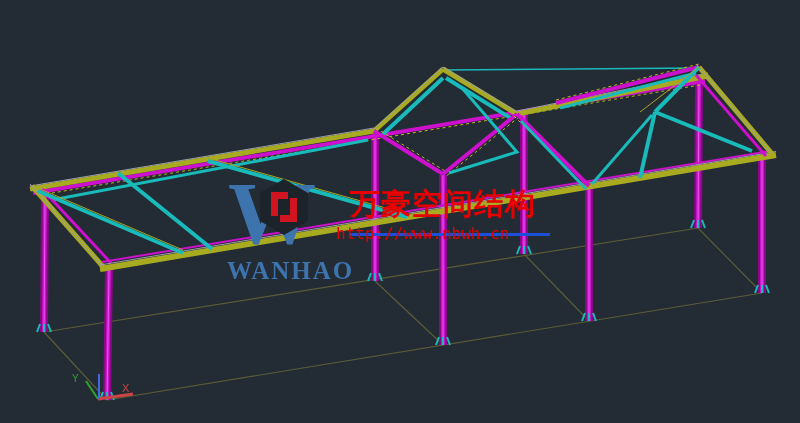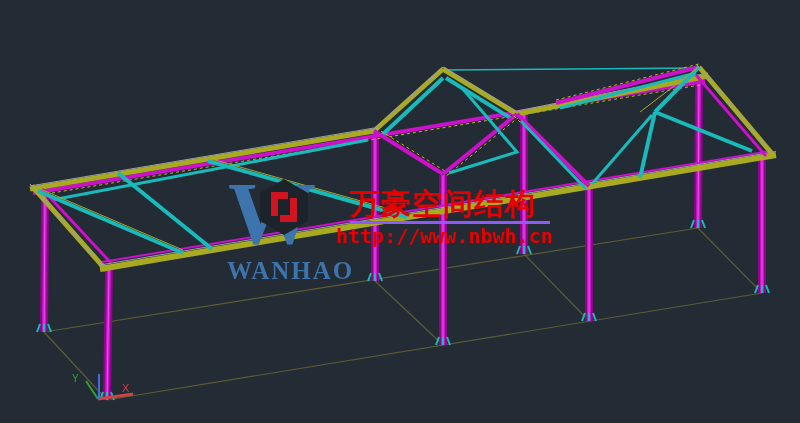--- a/index.html
+++ b/index.html
@@ -6,25 +6,25 @@
   .viewport{
     position:relative;width:800px;height:423px;overflow:hidden;
     background:#232b34;
     font-family:"Liberation Sans", sans-serif;
   }
   svg{display:block;}
   .wm-cn{
     position:absolute;left:350px;top:188px;width:200px;
     color:#e60000;font-weight:bold;font-size:30px;letter-spacing:1px;
     font-family:"DejaVu Sans", sans-serif;white-space:nowrap;
-    border-bottom:3px solid #8b5cf6;padding-bottom:1px;line-height:1.05;
+    border-bottom:3px solid #1d4ed8;padding-bottom:13px;line-height:1.05;
   }
   .wm-url{
     position:absolute;left:336px;top:224px;
-    color:#e60000;font-weight:bold;font-size:20px;
+    color:#e60000;font-weight:normal;font-size:16px;
     font-family:"DejaVu Sans Mono", monospace;white-space:nowrap;letter-spacing:0px;
   }
   .wm-logo-word{
     position:absolute;left:227px;top:228px;width:120px;
     color:#3d74ad;font-weight:bold;font-size:25px;letter-spacing:2px;
     font-family:"Liberation Serif", serif;white-space:nowrap;margin-top:29px;
   }
 </style>
 </head>
 <body>

